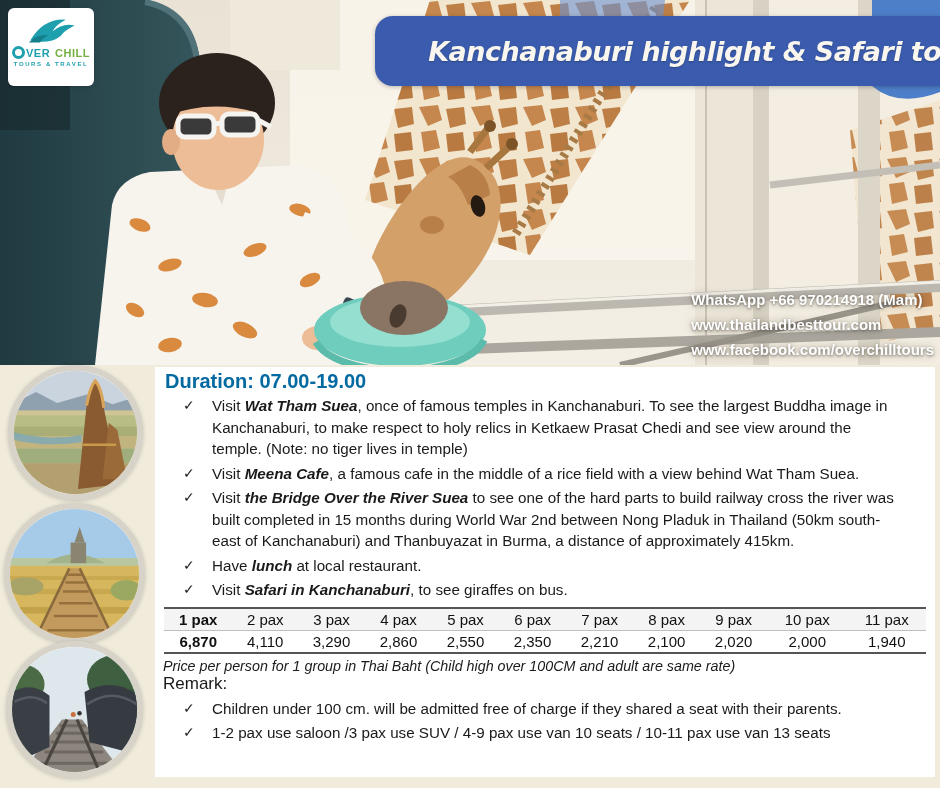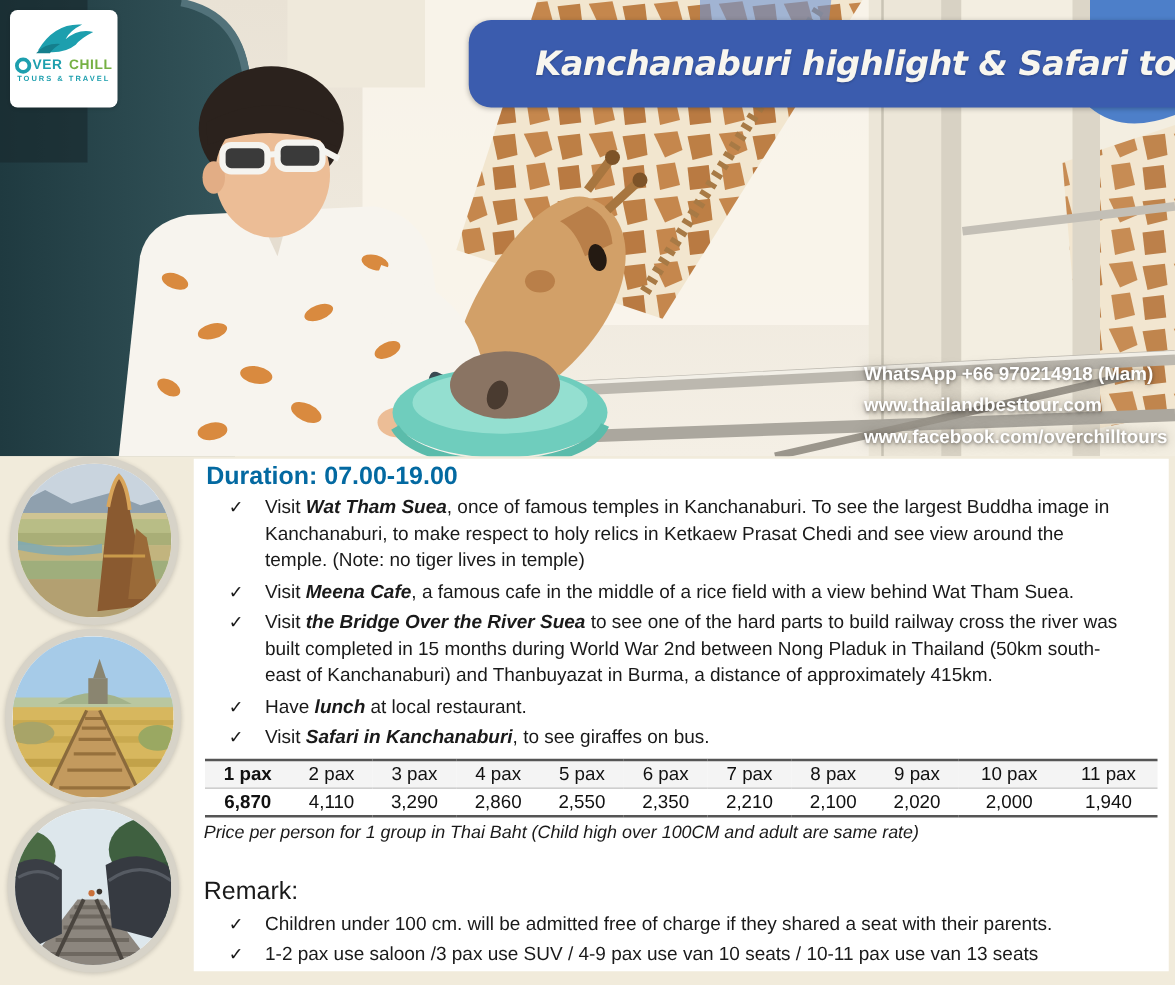--- a/index.html
+++ b/index.html
@@ -7,21 +7,21 @@
   .page{position:relative;width:940px;height:788px;background:#f1ebdb;overflow:hidden;margin:0 auto;}
 
   
   .photo{position:absolute;left:0;top:0;width:940px;height:365px;overflow:hidden;}
   .photo svg{display:block;}
 
   
   .logo-card{position:absolute;left:8px;top:8px;width:86px;height:78px;background:#fff;border-radius:6px;
     display:flex;flex-direction:column;align-items:center;justify-content:flex-start;box-shadow:0 1px 3px rgba(0,0,0,.15);}
   .logo-wing{width:56px;height:36px;margin-top:4px;}
-  .logo-row{display:flex;gap:1px;margin-top:-2px;}
+  .logo-row{display:flex;align-items:center;gap:1px;margin-top:-2px;}
   .logo-o{display:inline-block;width:11px;height:11px;border:3px solid #1d9fae;border-radius:50%;box-sizing:border-box;width:13px;height:13px;}
   .logo-word1{color:#1d9fae;font-weight:bold;font-size:11px;letter-spacing:.5px;}
   .logo-word2{color:#76b043;font-weight:bold;font-size:11px;margin-left:4px;letter-spacing:.5px;}
   .logo-tag{color:#1d9fae;font-size:6px;letter-spacing:1.6px;margin-top:2px;font-weight:bold;}
 
   
   .banner{position:absolute;left:375px;top:16px;width:651px;height:70px;background:#3b5cae;border-radius:18px;
     display:flex;align-items:center;justify-content:center;box-shadow:0 1px 4px rgba(0,0,0,.25);}
   .banner-title{color:#f8f6ef;font-size:27px;font-weight:bold;font-style:italic;white-space:nowrap;
     letter-spacing:-0.5px;text-shadow:0 1px 2px rgba(0,0,0,.25);font-family:"DejaVu Sans", sans-serif;}
@@ -40,21 +40,21 @@
   .check{flex:0 0 14px;font-size:14px;line-height:21.5px;}
   .hl{font-weight:bold;font-style:italic;}
   li p{margin:0;}
 
   table.price{width:762px;margin:6px auto 0;border-collapse:collapse;}
   table.price th{font-size:15px;font-weight:normal;color:#111;background:#f4f4f4;
     border-top:2px solid #555;border-bottom:1px solid #bfbfbf;padding:2px 0;text-align:center;}
   table.price td{font-size:15px;color:#111;border-bottom:2px solid #555;padding:2px 0;text-align:center;}
   table.price .col1{font-weight:bold;}
   .price-note{font-style:italic;font-size:14.3px;color:#1a1a1a;margin:4px 0 0 8px;}
-  .remark-label{font-size:20px;color:#1a1a1a;margin:28px 0 4px 8px;}
+  .remark-label{font-size:17px;color:#1a1a1a;margin:0 0 4px 8px;}
 
   
   .circle{position:absolute;border-radius:50%;border:6px solid #d7d3c8;overflow:hidden;
     box-shadow:0 1px 4px rgba(0,0,0,.18);background:#fff;}
   .circle svg{display:block;}
   .c1{left:8px;top:365px;width:123px;height:123px;}
   .c2{left:4px;top:503px;width:129px;height:129px;}
   .c3{left:6px;top:641px;width:125px;height:125px;}
 </style>
 </head>

